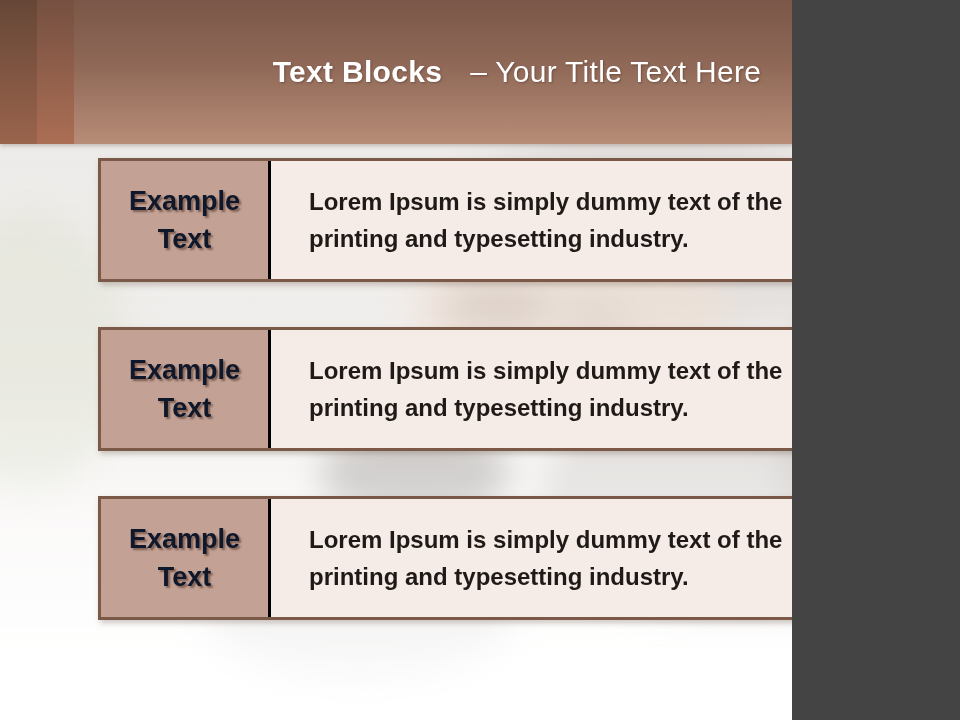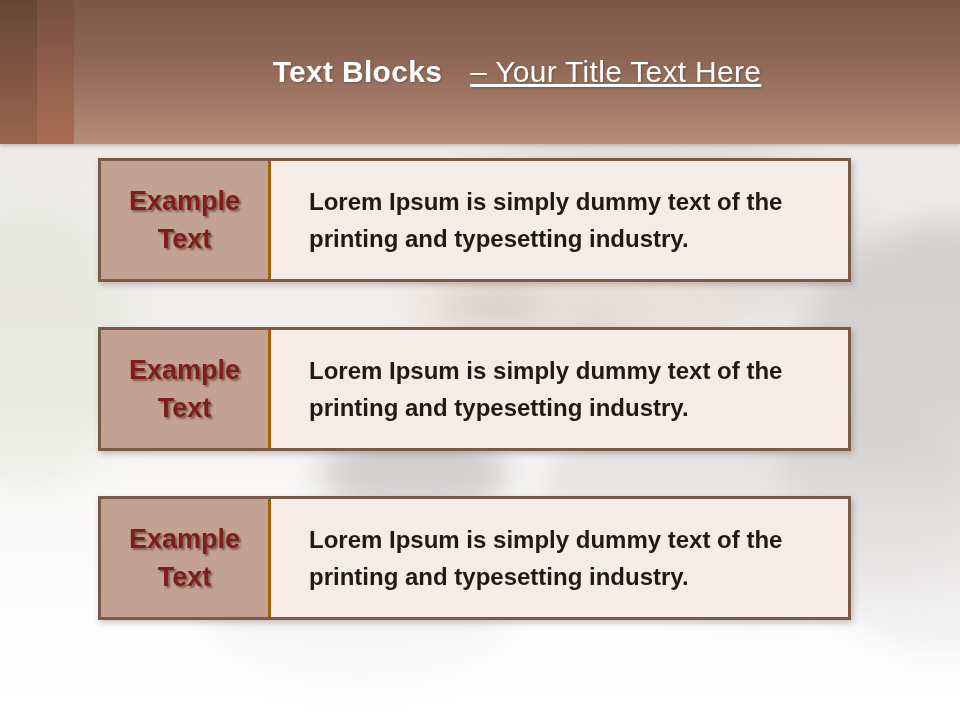--- a/index.html
+++ b/index.html
@@ -1,18 +1,18 @@
 <!DOCTYPE html>
 <html style="--header-top: #7a5748; --header-bottom: #b78d77; --strip-dark: #664737; --strip-medium: #765041; --block-border: #7b5948; --label-fill: #c3a295; --content-fill: #f6ece7; --title-text: #ffffff; --body-text: #1f1a17;"><head>
 <meta charset="utf-8">
 <style>
   html,body{margin:0;padding:0;background:#444;}
   .slide{
     position:relative;
-    width:960px;height:720px;
+    width:792px;height:720px;
     overflow:hidden;
     font-family:"Liberation Sans", sans-serif;
     background:linear-gradient(180deg,#e9e7e5 0%, #eeecea 45%, #fbfaf9 80%, #fdfdfc 100%);
   }
 
   
   .photo{position:absolute;inset:0;filter:blur(16px);}
   .photo .shape{position:absolute;border-radius:50%;}
   .ph-hair      {left:430px;top:130px;width:440px;height:210px;background:#c4bdb9;opacity:.5;}
   .ph-face      {left:410px;top:240px;width:320px;height:140px;background:#ecd4c3;opacity:.65;}
@@ -36,41 +36,41 @@
   .strip-dark  {left:0;width:37px;background:linear-gradient(180deg,#664737 0%, #9a644c 100%);}
   .strip-medium{left:37px;width:37px;background:linear-gradient(180deg,#765041 0%, #ab6e54 100%);}
   .title{
     position:absolute;left:74px;right:0;top:0;height:144px;
     display:flex;align-items:center;justify-content:center;
     color:#ffffff;font-size:30px;letter-spacing:.3px;
     text-shadow:1px 1px 2px rgba(70,45,32,.45);
     white-space:pre;
   }
   .title .bold{font-weight:bold;}
-  .title .rest{font-weight:normal;margin-left:28px;text-decoration:underline;}
+  .title .rest{font-weight:normal;margin-left:28px;}
 
   
   .block{
     position:absolute;left:98px;width:753px;height:124px;
     box-sizing:border-box;
     border:3px solid #7b5948;
     background:#f6ece7;
     display:flex;
     box-shadow:2px 3px 6px rgba(110,90,78,.35);
     z-index:2;
   }
   .block-1{top:158px;}
   .block-2{top:327px;}
   .block-3{top:496px;}
   .label{
     width:170px;box-sizing:border-box;flex:0 0 170px;
-    border-right:3px solid #a16207;
+    border-right:3px solid #000000;
     background:#c3a295;
     display:flex;flex-direction:column;align-items:center;justify-content:center;
-    color:#7f1d1d;font-weight:bold;font-size:27px;line-height:38px;
+    color:#0f172a;font-weight:bold;font-size:27px;line-height:38px;
     text-shadow:2px 2px 2px rgba(80,50,38,.6);
   }
   .body{
     flex:1;display:flex;align-items:center;
     padding:0 30px 0 38px;box-sizing:border-box;font-weight:bold;
   }
   .body p{
     margin:0;max-width:520px;
     color:#1f1a17;font-size:24px;line-height:37px;
   }

